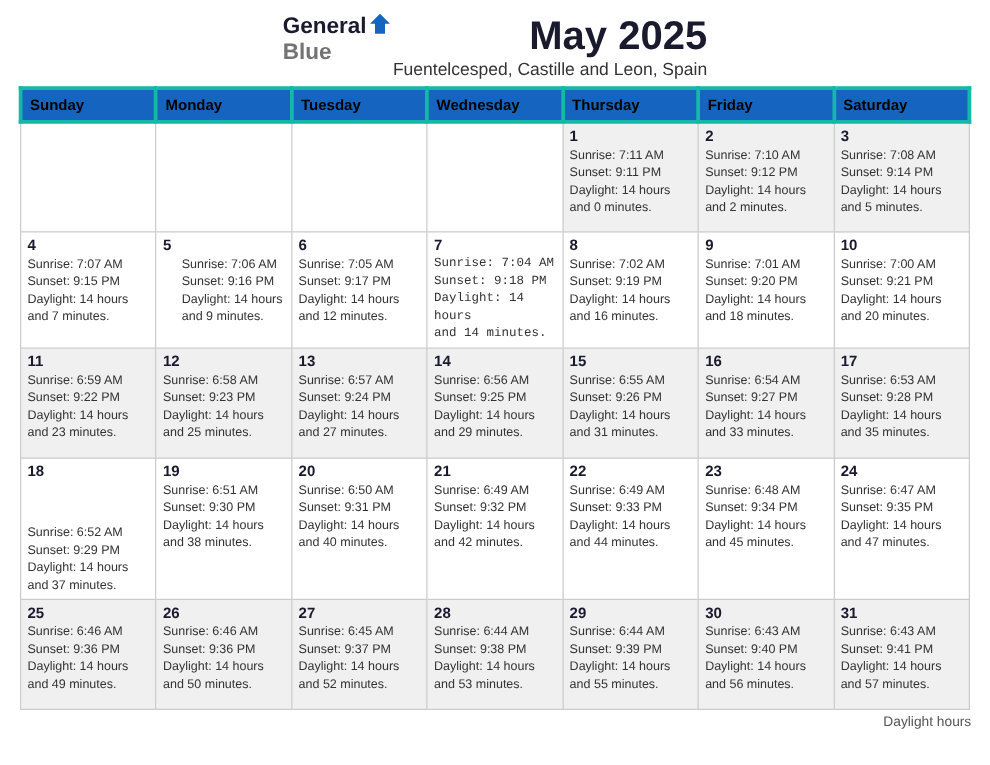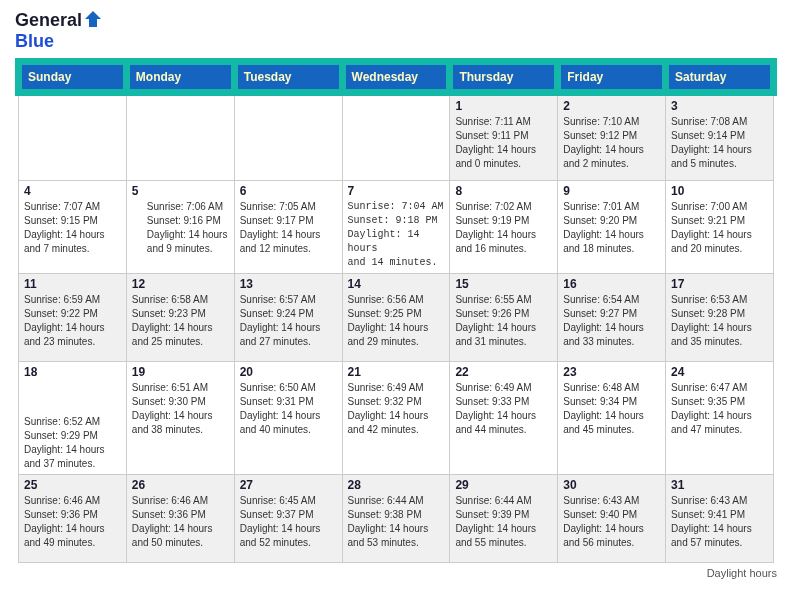--- a/index.html
+++ b/index.html
@@ -10,21 +10,21 @@
       background: #fff;
       overflow: hidden;
     }
     .page {
       width: 792px;
       height: 612px;
       padding: 10px 15px;
     }
     .header {
       display: flex;
-      justify-content: flex-start;
+      justify-content: center;
       align-items: flex-start;
       margin-bottom: 6px;
     }
     .logo {
       display: flex;
       align-items: center;
     }
     .logo-general { color: #1a1a2e; }
     .logo-blue { color: #1565c0; }
     .title-block {
@@ -39,26 +39,26 @@
       font-size: 14px;
       color: #333;
     }
     .calendar {
       width: 100%;
       border-collapse: collapse;
       font-size: 10.5px;
     }
     .calendar th {
       background-color: #1565c0;
-      color: #fef9c3;
+      color: #000000;
       text-align: left;
       padding: 5px 6px;
       font-size: 12px;
       font-weight: bold;
-      border: 7px solid #14b8a6;
+      border: 3px solid #14b8a6;
     }
     .calendar td {
       border: 1px solid #ccc;
       vertical-align: top;
       padding: 3px 5px;
       width: calc(100% / 7);
       height: 88px;
     }
     .calendar td.empty {
       background: #fff;
@@ -86,23 +86,27 @@
   <div class="header">
     <div class="logo">
       <div>
         <div style="display:flex;align-items:center;">
           <span class="logo-general" style="font-size:18px;font-weight:bold;color:#1a1a2e;">General</span>
           <svg width="20" height="20" viewBox="0 0 20 20" style="margin-left:1px;margin-top:-4px;">
             <polygon points="10,2 18,10 14,10 14,18 6,18 6,10 2,10" fill="#1565c0"></polygon>
           </svg>
         </div>
         <div>
-          <span class="logo-blue" style="font-size:18px;font-weight:bold;color:#1d4ed8;margin-left:0;">Blue</span>
+          <span class="logo-blue" style="font-size:18px;font-weight:bold;color:#737373;margin-left:0;">Blue</span>
         </div>
       </div>
+    </div>
+    <div class="title-block">
+      <div class="main-title">May 2025</div>
+      <div class="subtitle">Fuentelcesped, Castille and Leon, Spain</div>
     </div>
   </div>
 
   <table class="calendar">
     <thead>
       <tr>
       <th>Sunday</th>
           <th>Monday</th>
           <th>Tuesday</th>
           <th>Wednesday</th>

